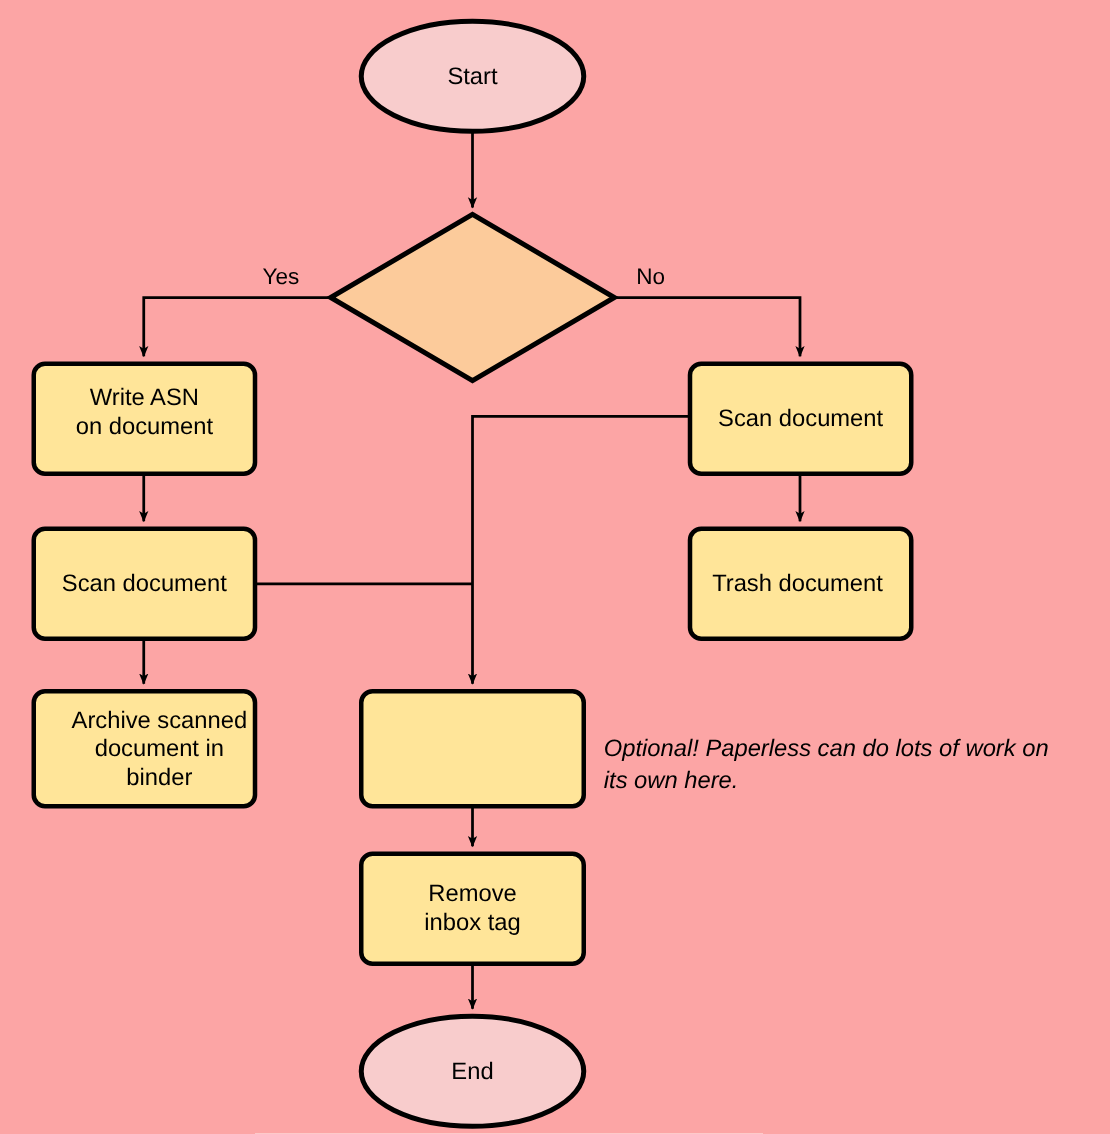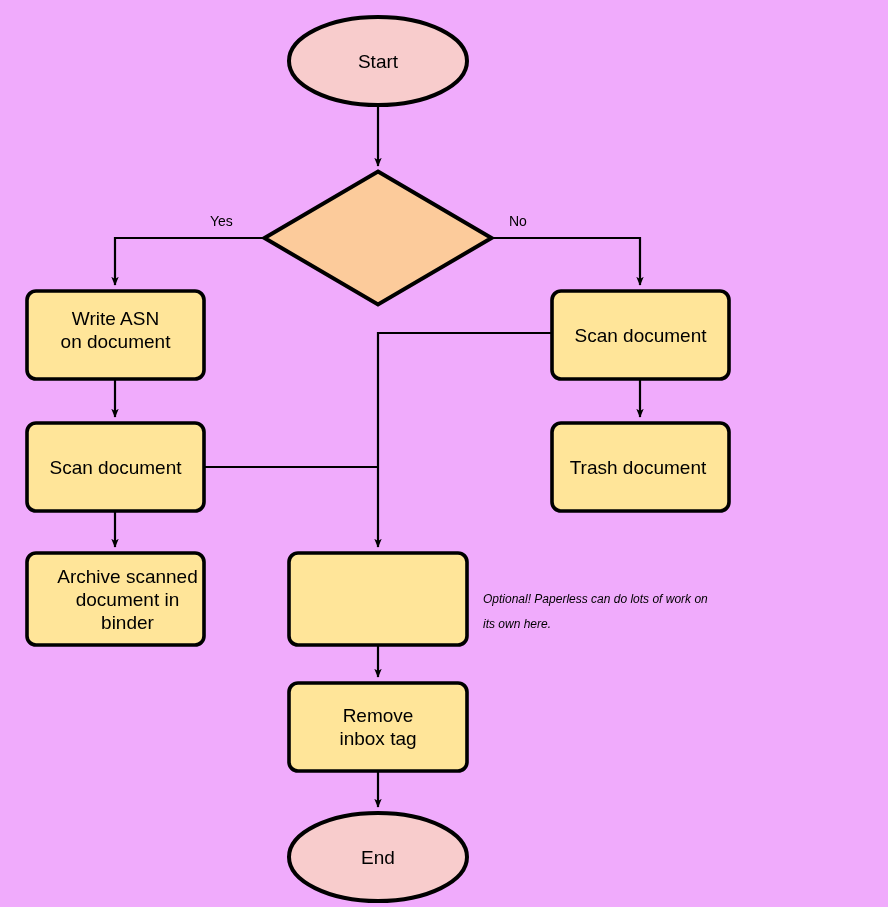--- a/index.html
+++ b/index.html
@@ -7,21 +7,21 @@
     padding: 0;
     background: #ffffff;
   }
   body {
     font-family: "Liberation Sans", sans-serif;
   }
   #flow-root {
     position: relative;
     width: 888px;
     height: 907px;
-    background: #f0abfc;
+    background: #fca5a5;
     overflow: hidden;
   }
   #flow-svg {
     position: absolute;
     left: 0;
     top: 0;
     width: 888px;
     height: 907px;
   }
   .node-label {
@@ -32,28 +32,28 @@
     text-align: center;
     color: #000000;
     font-size: 19px;
     line-height: 23px;
     white-space: pre-line;
     pointer-events: none;
   }
   .edge-label {
     position: absolute;
     color: #000000;
-    font-size: 14px;
+    font-size: 18px;
     line-height: 20px;
     white-space: nowrap;
   }
   .note-text {
     position: absolute;
     color: #000000;
-    font-size: 12px;
+    font-size: 19px;
     line-height: 25px;
     font-style: italic;
     white-space: pre-line;
   }
 </style>
 </head>
 <body>
 
 <div id="flow-root">
 

